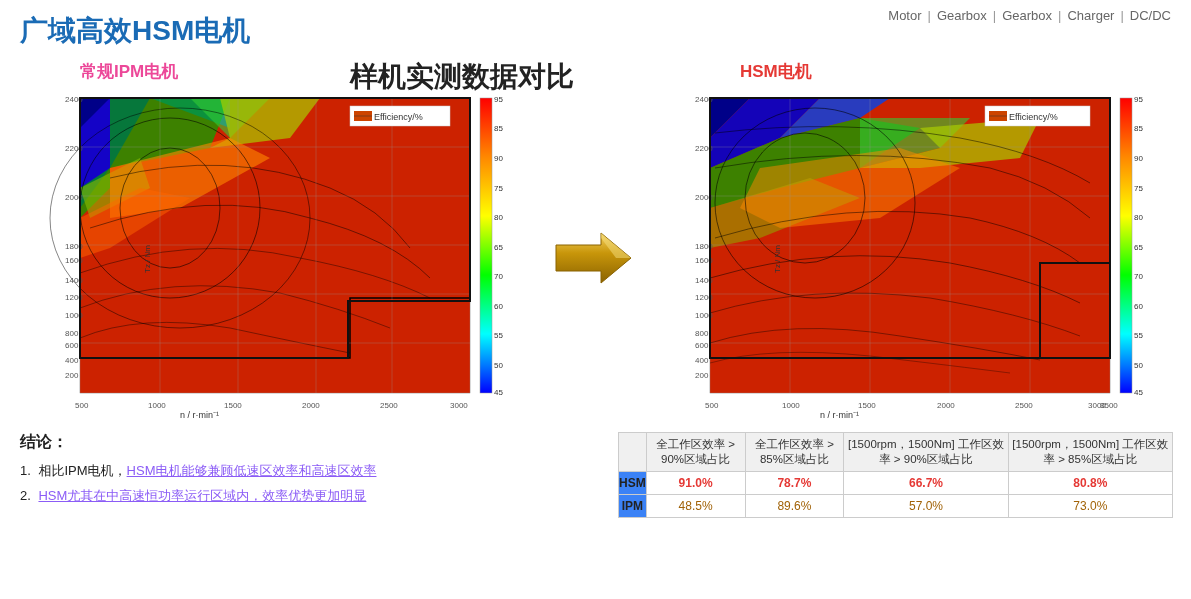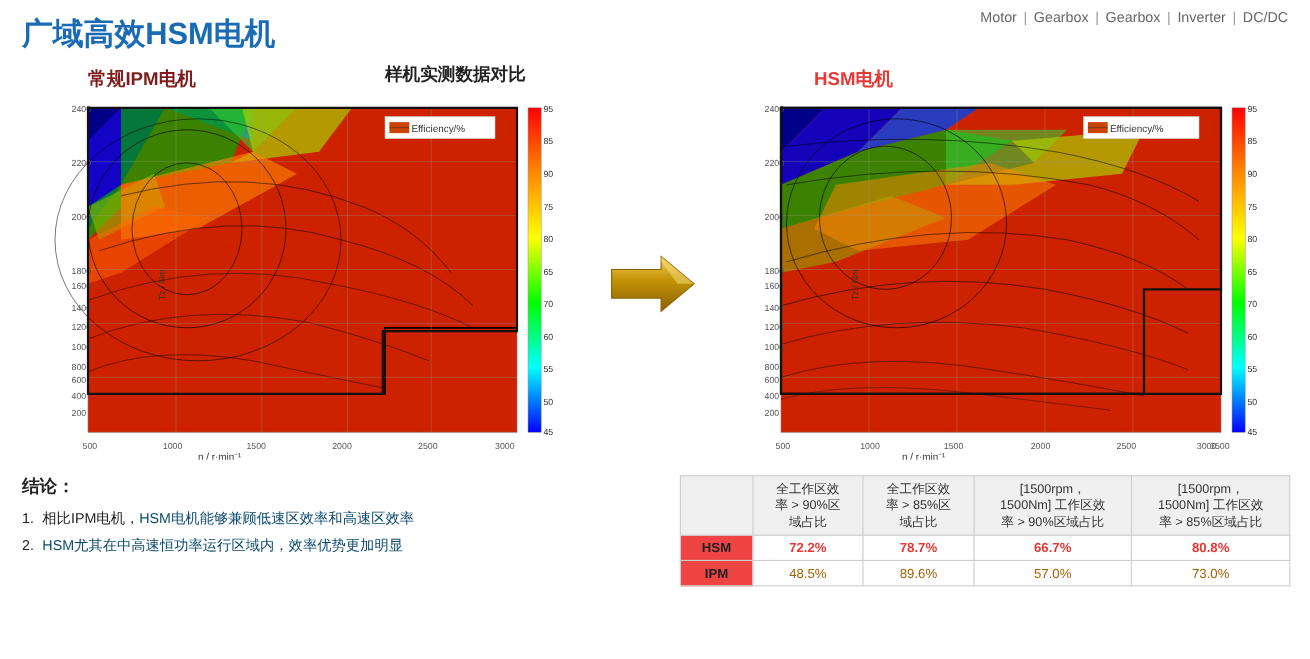--- a/index.html
+++ b/index.html
@@ -34,33 +34,33 @@
       font-size: 28px;
       font-weight: bold;
       color: #1a6bb5;
     }
 
     
     .section-title {
       position: absolute;
       top: 58px;
       left: 350px;
-      font-size: 16px;
+      font-size: 28px;
       font-weight: bold;
       color: #222;
     }
 
     
     .ipm-label {
       position: absolute;
       top: 60px;
       left: 80px;
       font-size: 17px;
       font-weight: bold;
-      color: #7f1d1d;
+      color: #ec4899;
     }
 
     
     .hsm-label {
       position: absolute;
       top: 60px;
       left: 740px;
       font-size: 17px;
       font-weight: bold;
       color: #e53935;
@@ -108,57 +108,58 @@
       margin-bottom: 8px;
     }
     .conclusion-item {
       font-size: 13px;
       color: #222;
       margin-bottom: 5px;
       padding-left: 20px;
       line-height: 1.5;
     }
     .conclusion-item .highlight {
-      color: #0c4a6e;
+      color: #8b5cf6;
+      text-decoration: underline;
     }
     .conclusion-item span.num {
       margin-left: -20px;
       margin-right: 4px;
     }
 
     
     .data-table-container {
       position: absolute;
       top: 432px;
       left: 618px;
       width: 555px;
     }
     .data-table {
       width: 100%;
       border-collapse: collapse;
       font-size: 12px;
     }
     .data-table th, .data-table td {
       border: 1px solid #ccc;
-      padding: 4px 19px;
+      padding: 4px 0;
       text-align: center;
       vertical-align: middle;
     }
     .data-table thead tr {
       background: #f0f0f0;
     }
     .data-table th {
       font-weight: normal;
       color: #333;
       font-size: 11.5px;
     }
     .data-table .row-label {
       font-weight: bold;
       color: #222;
-      background: #ef4444;
+      background: #3b82f6;
     }
     .data-table .highlight-red {
       color: #e53935;
       font-weight: bold;
     }
     .data-table .normal {
       color: #a16207;
     }
 
     
@@ -170,21 +171,21 @@
 </head>
 <body>
 
 <div class="top-nav">
   <span>Motor</span>
   <span class="sep">|</span>
   <span>Gearbox</span>
   <span class="sep">|</span>
   <span>Gearbox</span>
   <span class="sep">|</span>
-  <span>Inverter</span>
+  <span>Charger</span>
   <span class="sep">|</span>
   <span>DC/DC</span>
 </div>
 
 <div class="main-title">广域高效HSM电机</div>
 
 <div class="section-title">样机实测数据对比</div>
 
 <div class="ipm-label">常规IPM电机</div>
 
@@ -431,21 +432,21 @@
         <th></th>
         <th>全工作区效率 &gt; 90%区域占比</th>
         <th>全工作区效率 &gt; 85%区域占比</th>
         <th>[1500rpm，1500Nm] 工作区效率 &gt; 90%区域占比</th>
         <th>[1500rpm，1500Nm] 工作区效率 &gt; 85%区域占比</th>
       </tr>
     </thead>
     <tbody>
       <tr>
         <td class="row-label">HSM</td>
-        <td class="highlight-red">72.2%</td>
+        <td class="highlight-red">91.0%</td>
         <td class="highlight-red">78.7%</td>
         <td class="highlight-red">66.7%</td>
         <td class="highlight-red">80.8%</td>
       </tr>
       <tr>
         <td class="row-label">IPM</td>
         <td class="normal">48.5%</td>
         <td class="normal">89.6%</td>
         <td class="normal">57.0%</td>
         <td class="normal">73.0%</td>

